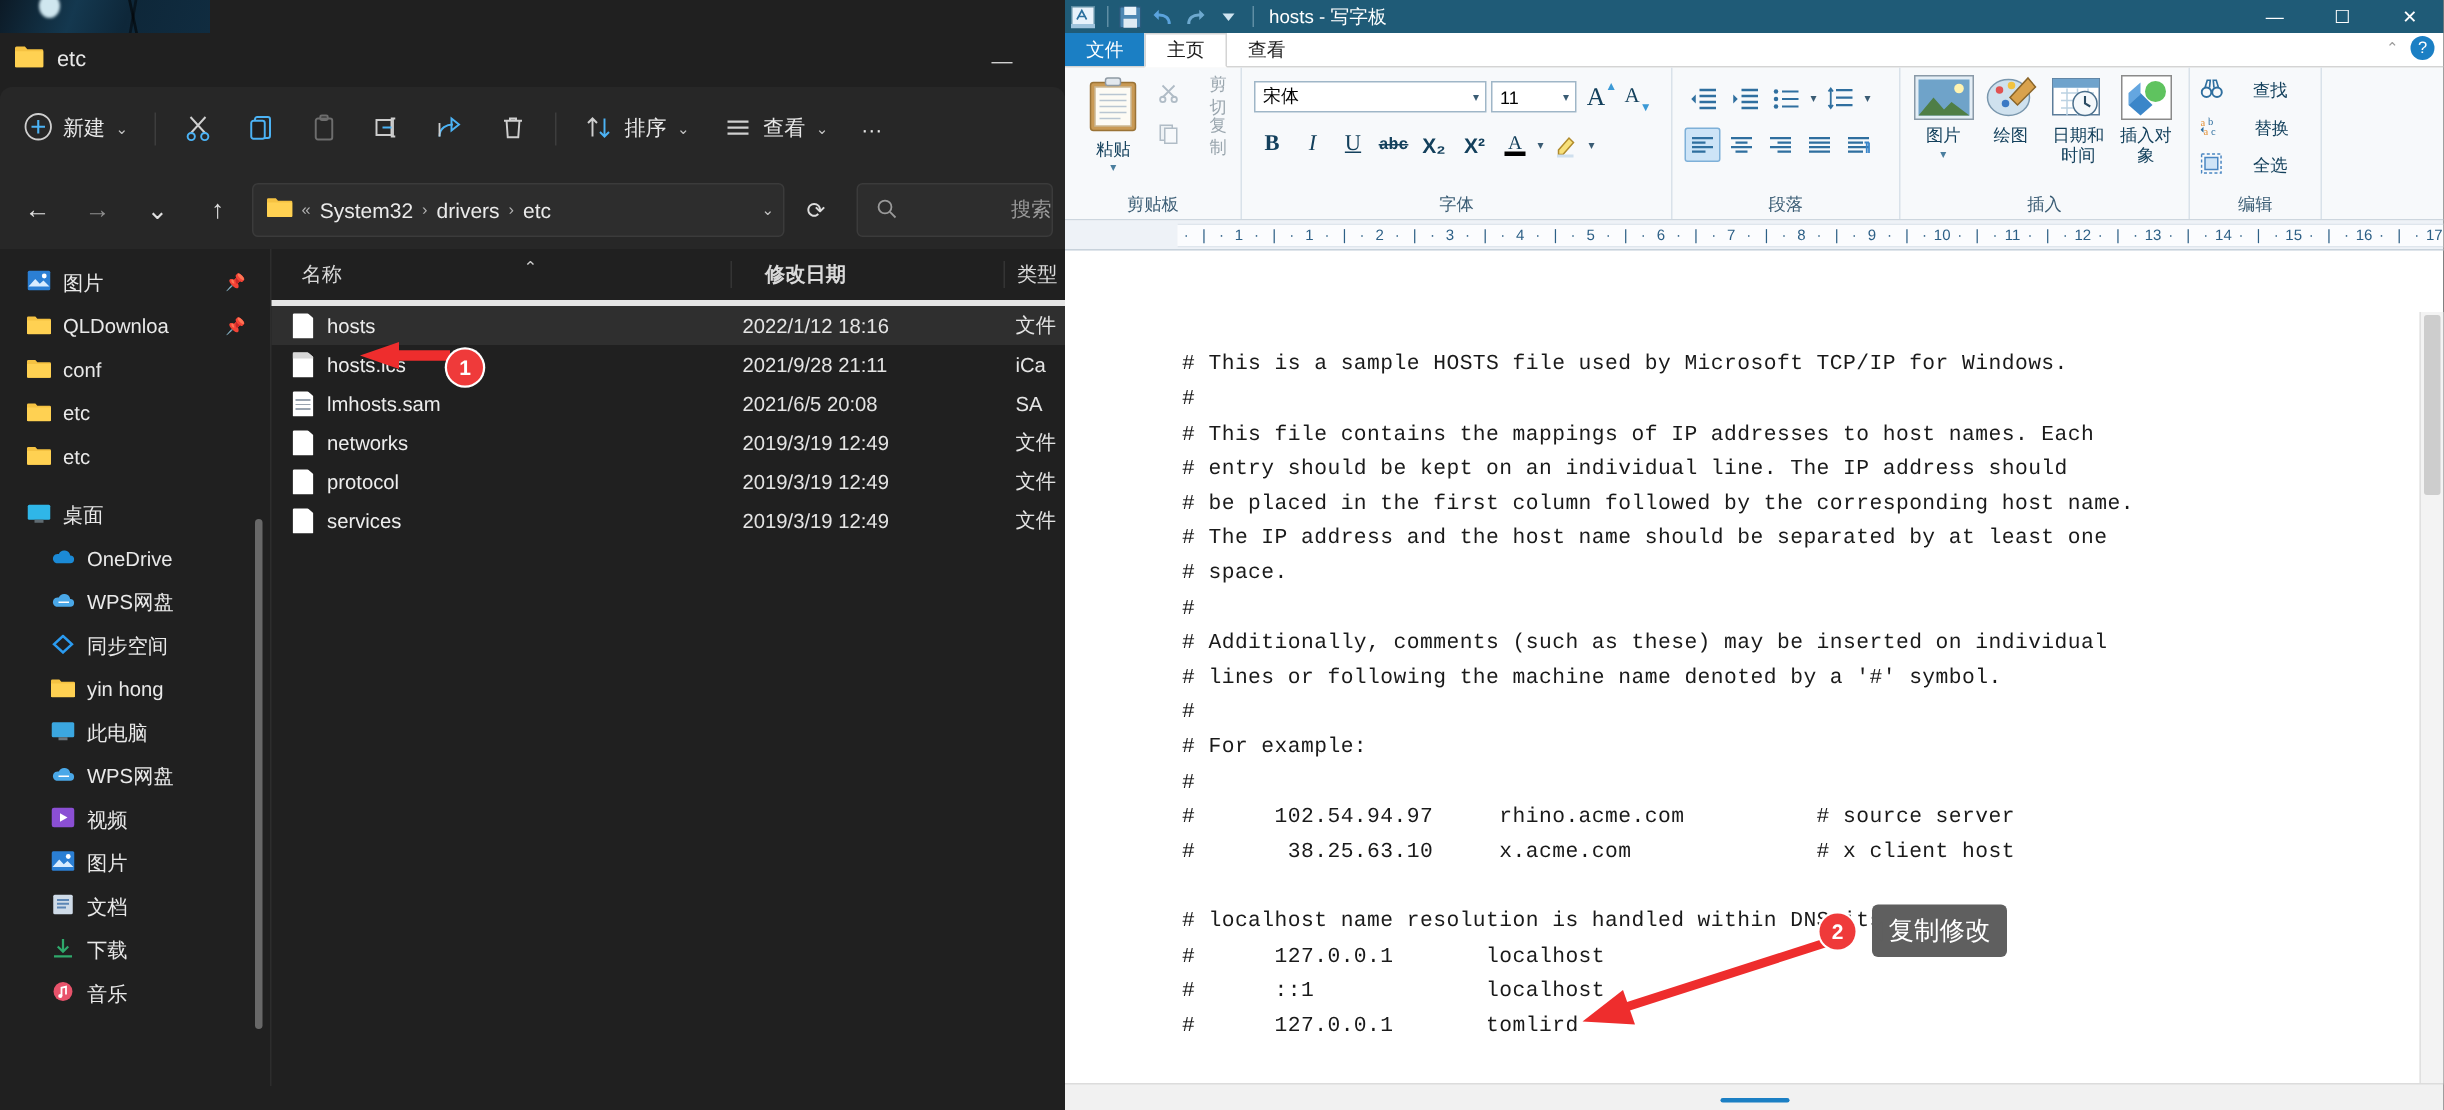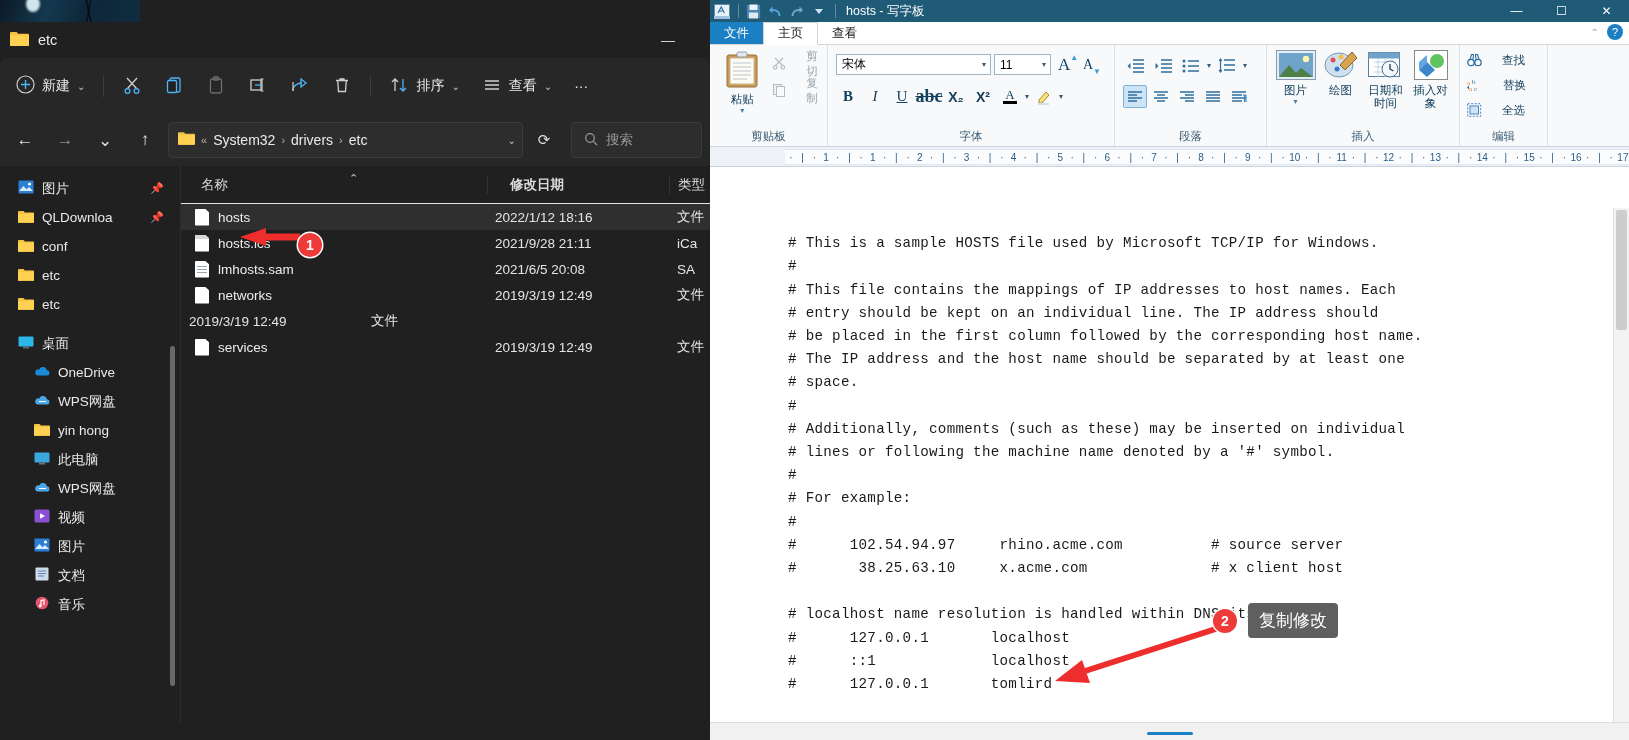--- a/index.html
+++ b/index.html
@@ -71,21 +71,21 @@
     border: 1px solid #3b3b3b; border-radius: 4px;
     display:flex; align-items:center; padding: 0 6px 0 9px; gap: 4px;
   }
   .crumb { font-size: 14px; color: #eaeaea; }
   .crumb-sep { font-size: 11px; color: #b4b4b4; padding: 0 2px; }
   .addr-box .grow { flex:1; }
   .refresh-ic { width:30px;height:30px;display:flex;align-items:center;justify-content:center;color:#ddd;font-size:15px;}
   .search-box {
     flex: 1; height: 36px; background: #2d2d2d; border: 1px solid #3b3b3b;
     border-radius: 4px; display:flex; align-items:center; gap:8px; padding-left: 12px;
-    color: #9a9a9a; font-size: 13.5px; margin-left: 6px;
+    color: #9a9a9a; font-size: 13.5px; margin-left: 6px; justify-content: space-between;
   }
 
   .exp-body { display: flex; height: 558px; background: #202020; }
   .exp-nav {
     width: 180px; padding-top: 8px; overflow: hidden; position: relative;
     background: #202020;
   }
   .nav-item {
     display:flex; align-items:center; gap: 8px; height: 29px;
     padding-left: 18px; font-size: 13.5px; color:#e9e9e9; position: relative;
@@ -95,21 +95,21 @@
   .nav-gap { height: 10px; }
   .nav-scroll {
     position:absolute; right: 5px; top: 180px; width: 5px; height: 340px;
     background:#686868; border-radius: 3px;
   }
   .nav-label { overflow:hidden; text-overflow:clip; white-space:nowrap; max-width: 110px; }
 
   .exp-list { flex: 1; border-left: 1px solid #2d2d2d; position: relative; }
   .col-head {
     display:flex; height: 38px; align-items:center; font-size: 13.5px;
-    color: #d9d9d9; border-bottom: 1px solid #e5e5e5; position: relative; justify-content: flex-end;
+    color: #d9d9d9; border-bottom: 4px solid #e5e5e5; position: relative; justify-content: flex-end;
   }
   .col-name { width: 306px; padding-left: 20px; }
   .col-date { width: 182px; border-left: 1px solid #343434; padding-left: 22px; font-weight: bold; }
   .col-type { flex:1; border-left: 1px solid #343434; padding-left: 8px; }
   .sort-caret { position:absolute; left: 168px; top: 6px; font-size: 11px; color:#cfcfcf; }
 
   .file-row { display:flex; height: 26px; align-items:center; font-size: 13.5px; color:#ededed; }
   .file-row.selected { background: #2f2f2f; }
   .file-row .fname { width: 306px; padding-left: 14px; display:flex; align-items:center; gap:9px; }
   .file-row .fdate { width: 182px; padding-left: 8px; color:#e4e4e4; }
@@ -436,20 +436,26 @@
           <span class="nav-label">OneDrive</span>
         </div>
         <div class="nav-item indent">
           <span><svg width="16" height="12" viewBox="0 0 16 12">
                 <path d="M3.6 10.5h9.2a2.6 2.6 0 000-5.2 4 4 0 00-7.6-.9A3 3 0 003.6 10.5z" fill="#4aa8e8"></path>
                 <path d="M5 7.5h7" stroke="#fff" stroke-width="1"></path>
               </svg></span>
           <span class="nav-label">WPS网盘</span>
         </div>
         <div class="nav-item indent">
+          <span><svg width="16" height="13" viewBox="0 0 16 13">
+                <path d="M8 1l6 5.5L8 12 2 6.5z" fill="none" stroke="#2b9bf0" stroke-width="1.6"></path>
+              </svg></span>
+          <span class="nav-label">同步空间</span>
+        </div>
+        <div class="nav-item indent">
           <span><svg width="16" height="13" viewBox="0 0 19 15">
                 <path d="M0 2a1 1 0 011-1h5.6l1.6 1.8H18a1 1 0 011 1V14a1 1 0 01-1 1H1a1 1 0 01-1-1z" fill="#f5c242"></path>
                 <path d="M0 4.2h19V14a1 1 0 01-1 1H1a1 1 0 01-1-1z" fill="#ffd152"></path>
               </svg></span>
           <span class="nav-label">yin hong</span>
         </div>
         <div class="nav-item indent">
           <span><svg width="16" height="13" viewBox="0 0 16 13">
                 <rect x="0.5" y="0.5" width="15" height="10" rx="1" fill="#3ba7e0"></rect>
                 <rect x="5" y="10.5" width="6" height="2" fill="#6a757c"></rect>
@@ -477,20 +483,27 @@
                 <circle cx="11.5" cy="4" r="1.6" fill="#fff"></circle>
               </svg></span>
           <span class="nav-label">图片</span>
         </div>
         <div class="nav-item indent">
           <span><svg width="16" height="14" viewBox="0 0 16 14">
                 <rect x="1.5" y="0.5" width="13" height="13" rx="1" fill="#cfdbe8"></rect>
                 <path d="M4 4h8M4 6.5h8M4 9h6" stroke="#5c86b5" stroke-width="1.2"></path>
               </svg></span>
           <span class="nav-label">文档</span>
+        </div>
+        <div class="nav-item indent">
+          <span><svg width="16" height="14" viewBox="0 0 16 14">
+                <path d="M8 1v8M4.5 6L8 9.5 11.5 6" fill="none" stroke="#2fa86b" stroke-width="1.5"></path>
+                <path d="M2 12.5h12" stroke="#2fa86b" stroke-width="1.5"></path>
+              </svg></span>
+          <span class="nav-label">下载</span>
         </div>
         <div class="nav-item indent">
           <span><svg width="16" height="14" viewBox="0 0 16 14">
                 <circle cx="8" cy="7" r="6.3" fill="#e8536b"></circle>
                 <path d="M7 10V4.5l3-.7V9" fill="none" stroke="#fff" stroke-width="1.2"></path>
                 <circle cx="6.2" cy="10" r="1.4" fill="#fff"></circle>
               </svg></span>
           <span class="nav-label">音乐</span>
         </div>
 
@@ -543,20 +556,26 @@
             <span class="fico">
                 <span class="pg"></span>
               </span>
             <span>networks</span>
           </div>
           <div class="fdate">2019/3/19 12:49</div>
           <div class="ftype">文件</div>
         </div>
 
         <div class="file-row">
+          <div class="fname">
+            <span class="fico">
+                <span class="pg"></span>
+              </span>
+            <span>protocol</span>
+          </div>
           <div class="fdate">2019/3/19 12:49</div>
           <div class="ftype">文件</div>
         </div>
 
         <div class="file-row">
           <div class="fname">
             <span class="fico">
                 <span class="pg"></span>
               </span>
             <span>services</span>
@@ -676,21 +695,21 @@
             </div>
             <div class="fmt-ic" style="font-family:'Liberation Serif',serif;font-size:14px">
               <span>A</span>
                 <span style="color:#3c9ad6;font-size:8px;align-self:flex-end">▼</span>
             </div>
           </div>
           <div style="display:flex;align-items:center;margin-top:9px;gap:3px">
             <div class="fmt-ic" style="font-family:'Liberation Serif',serif;font-weight:bold;font-size:15px">B</div>
             <div class="fmt-ic" style="font-family:'Liberation Serif',serif;font-style:italic;font-size:15px">I</div>
             <div class="fmt-ic" style="font-family:'Liberation Serif',serif;text-decoration:underline;font-size:15px">U</div>
-            <div class="fmt-ic" style="font-family:Liberation Serif, serif;text-decoration:line-through;font-size:18px;font-weight:bold">abc</div>
+            <div class="fmt-ic" style="font-family:Liberation Mono, monospace;text-decoration:line-through;font-size:11px;font-weight:bold">abc</div>
             <div class="fmt-ic" style="font-size:14px;font-weight:bold">X₂</div>
             <div class="fmt-ic" style="font-size:14px;font-weight:bold">X²</div>
             <div class="fmt-ic" style="flex-direction:column;gap:0">
               <span style="font-family:'Liberation Serif',serif;font-size:13px;line-height:12px">A</span>
               <span style="width:14px;height:3px;background:#000;display:block"></span>
             </div>
             <span style="font-size:8px;color:#3a5c74">▾</span>
             <div class="fmt-ic">
               <svg width="18" height="18" viewBox="0 0 18 18">
                   <path d="M4 12L11 4l3 3-7 8H4z" fill="#f7e07a" stroke="#b08b2c" stroke-width="1"></path>

